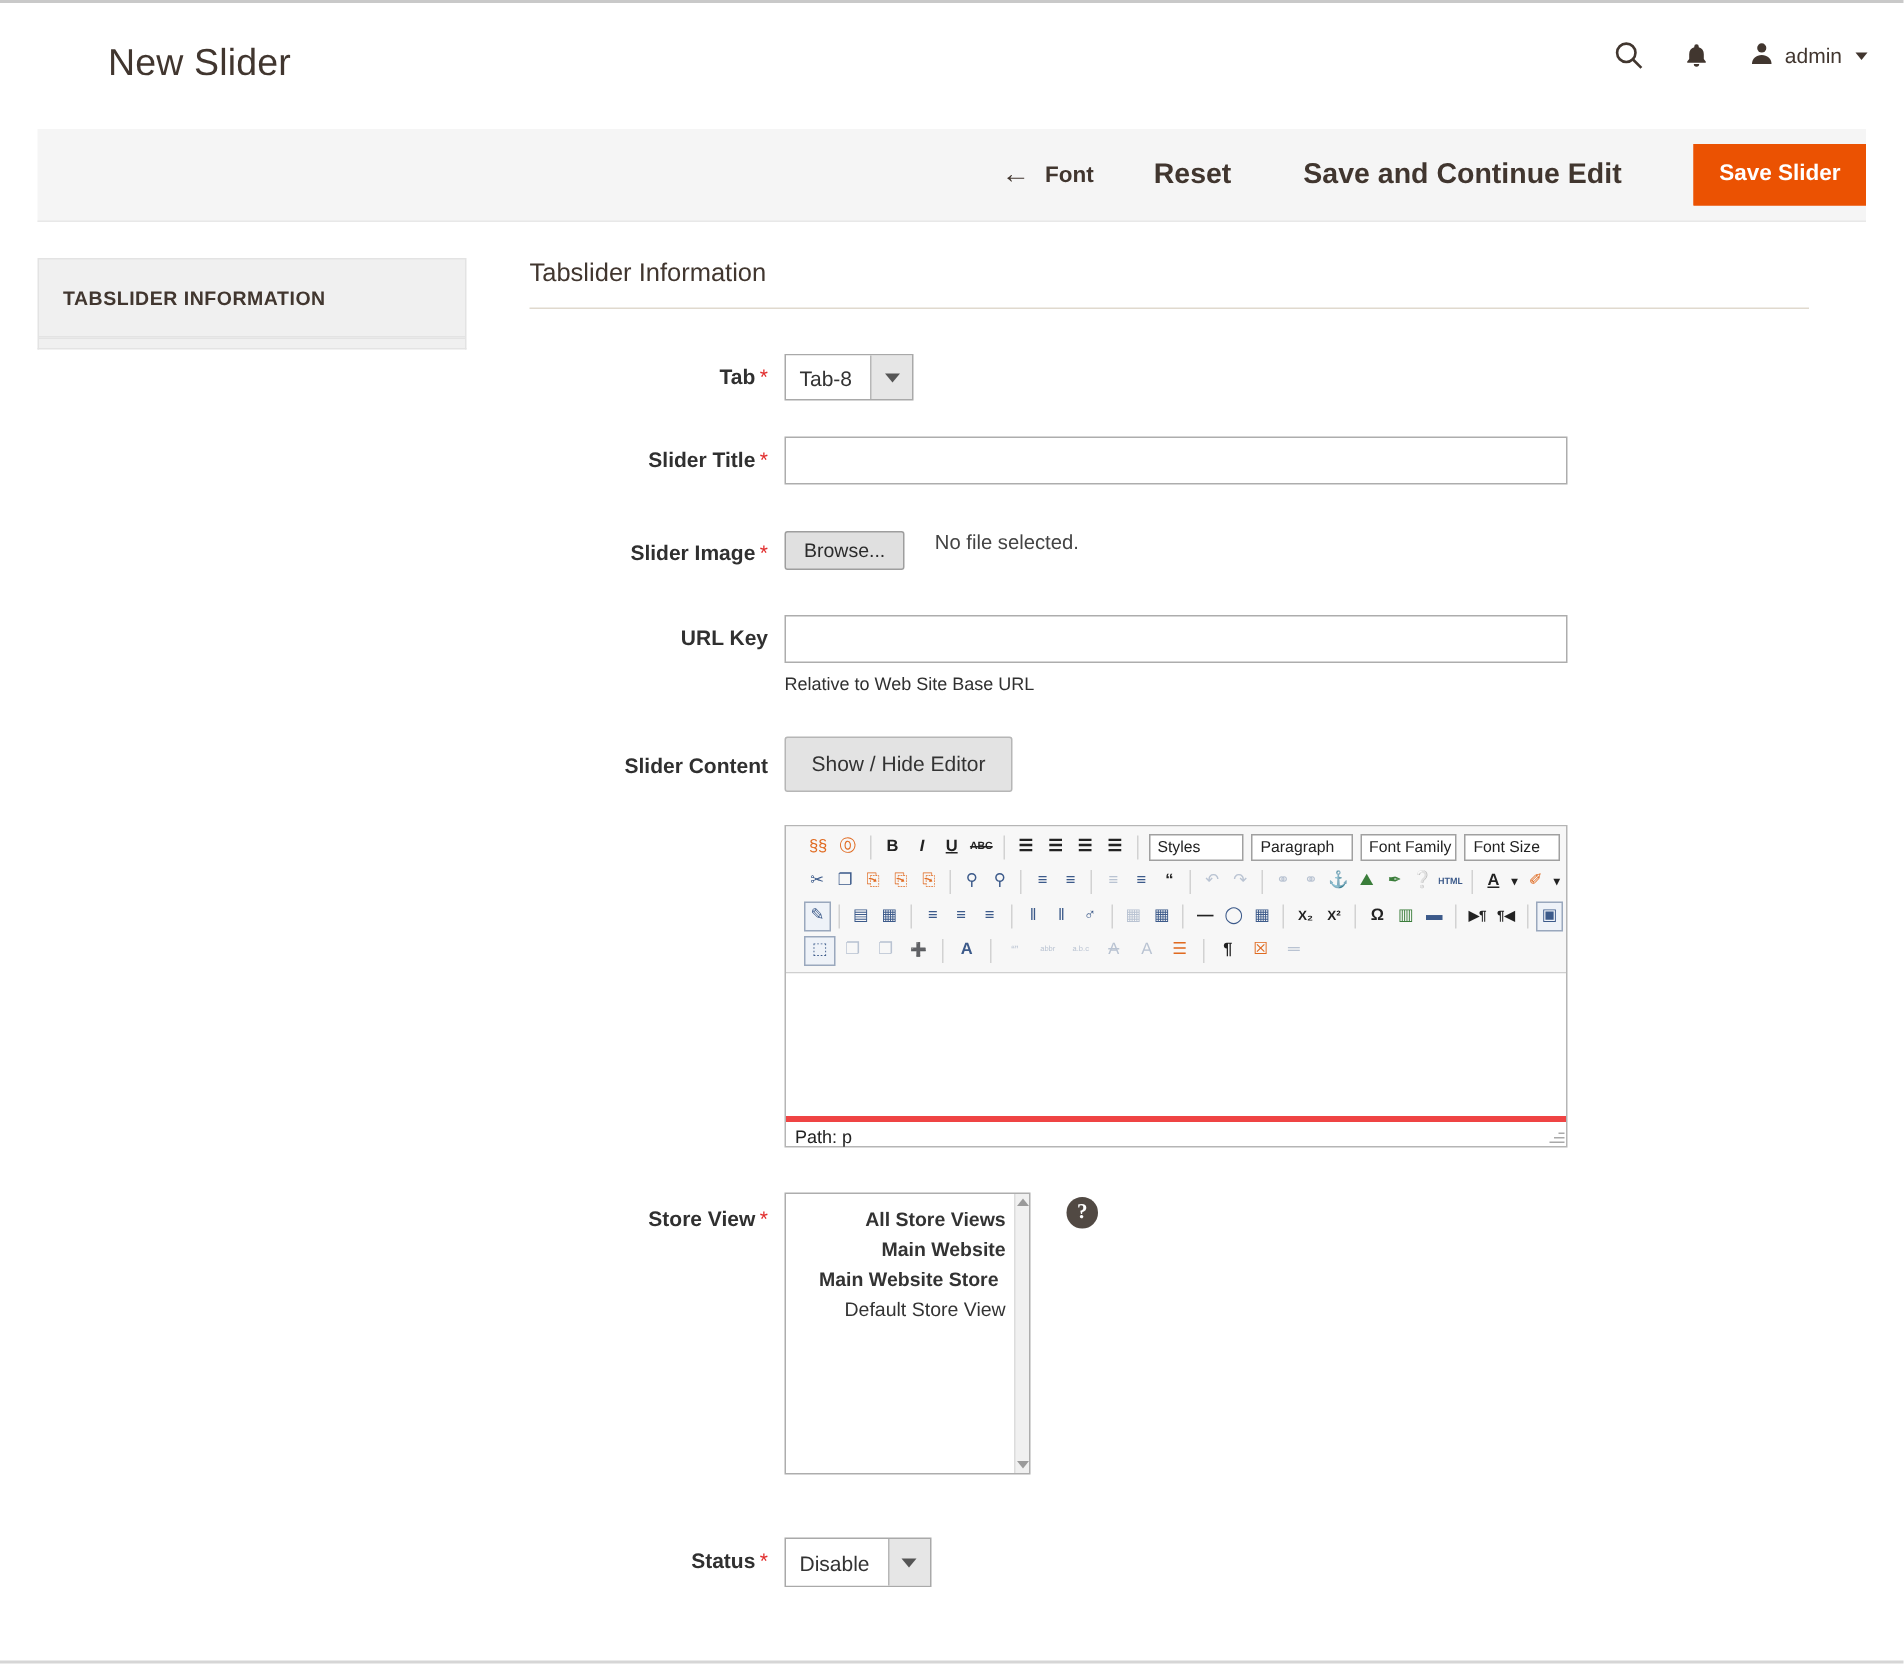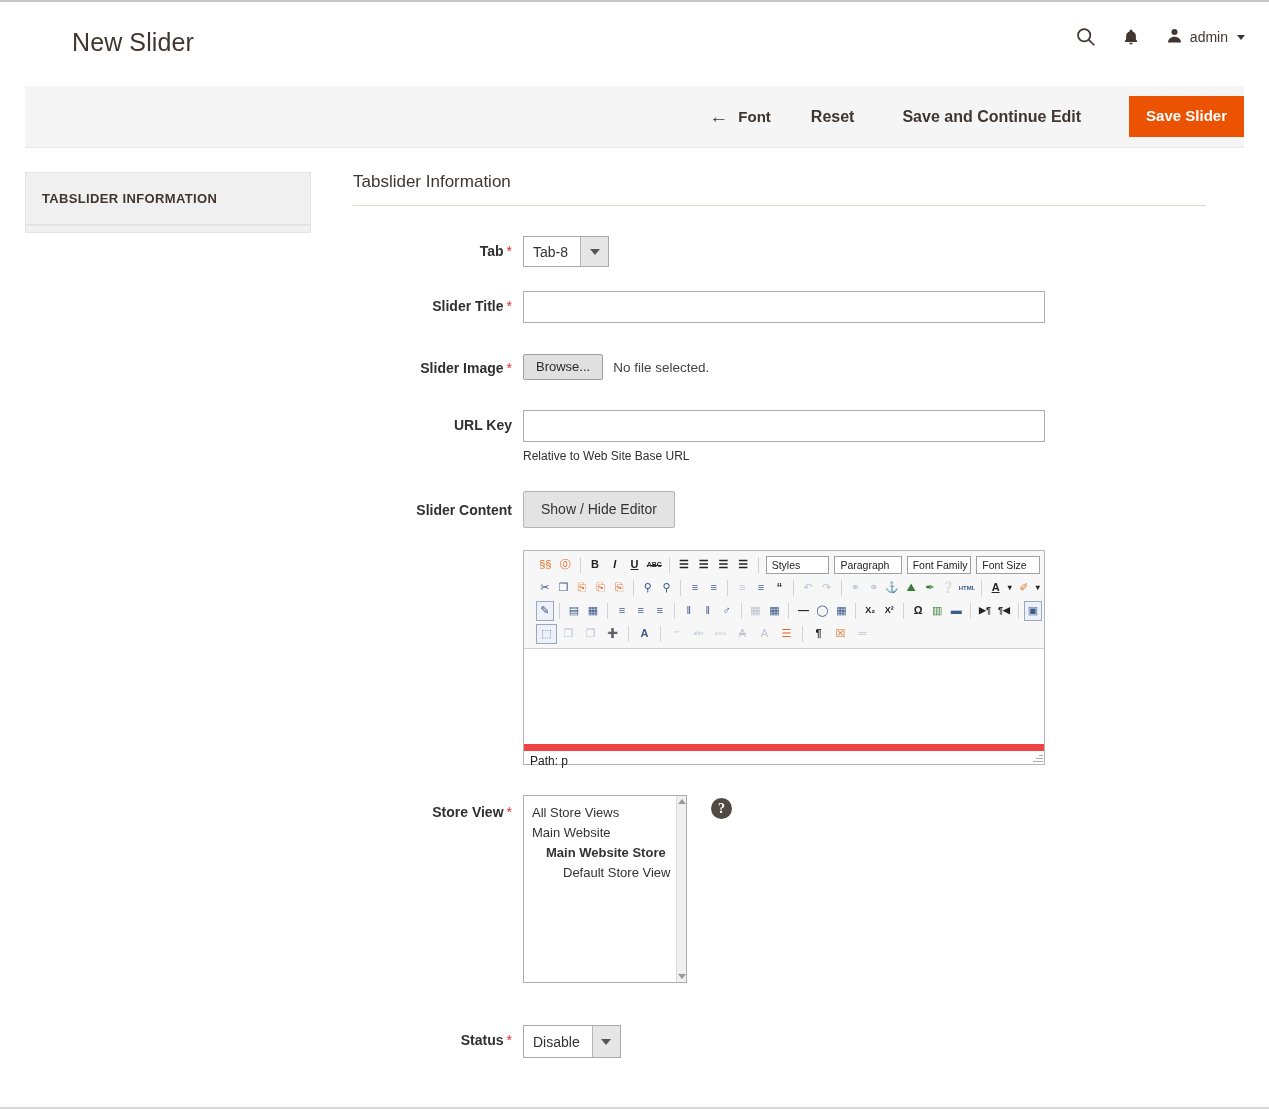--- a/index.html
+++ b/index.html
@@ -86,21 +86,21 @@
     font-weight: 600;
     cursor: pointer;
     margin-right: 40px;
   }
   .arrow-left {
     font-size: 19px;
     line-height: 1;
     font-weight: 400;
   }
   .btn-link {
-    font-size: 16px;
+    font-size: 19px;
     color: #41362f;
     font-weight: 600;
     cursor: pointer;
     margin-right: 48px;
     background: none;
     border: none;
     font-family: inherit;
     padding: 0;
   }
   .btn-primary {
@@ -244,22 +244,22 @@
   }
   .select-arrow i {
     display: block;
     width: 0; height: 0;
     border-left: 5px solid transparent;
     border-right: 5px solid transparent;
     border-top: 6px solid #555;
   }
   .file-row {
     display: flex;
-    align-items: center;
-    gap: 10px;
+    align-items: flex-start;
+    gap: 20px;
     padding-top: 3px;
   }
   .browse-btn {
     background: #e0e0e0;
     border: 1px solid #9e9e9e;
     font-family: inherit;
     font-size: 13px;
     color: #2b2b2b;
     padding: 4px 12px 5px 12px;
     cursor: pointer;
@@ -362,21 +362,21 @@
   }
   .w-styles { width: 72px; }
   .w-para   { width: 76px; }
   .w-fam    { width: 73px; }
   .w-size   { width: 72px; }
   .editor-body {
     height: 95px;
     background: #ffffff;
   }
   .editor-status {
-    border-top: 7px solid #ef4444;
+    border-top: 4px solid #ef4444;
     background: #ffffff;
     font-size: 12px;
     color: #222;
     padding: 3px 6px 4px 6px;
     position: relative;
     height: 20px;
   }
   .resize-grip {
     position: absolute;
     right: 1px;
@@ -411,21 +411,21 @@
     padding: 7px 0 0 0;
   }
   .lb-item {
     font-size: 13px;
     color: #333;
     padding: 1px 6px 1px 8px;
     line-height: 18px;
     white-space: nowrap;
     cursor: pointer;
   }
-  .lb-item.lvl1 { font-weight: 400; padding-left: 8px; }
+  .lb-item.lvl1 { font-weight: 700; padding-left: 8px; text-align: right; }
   .lb-item.lvl2 { font-weight: 700; padding-left: 22px; }
   .lb-item.lvl3 { font-weight: 400; padding-left: 39px; }
   .lb-scroll {
     width: 16px;
     background: #f0f0f0;
     border-left: 1px solid #dcdcdc;
     display: flex;
     flex-direction: column;
     justify-content: space-between;
     align-items: center;

